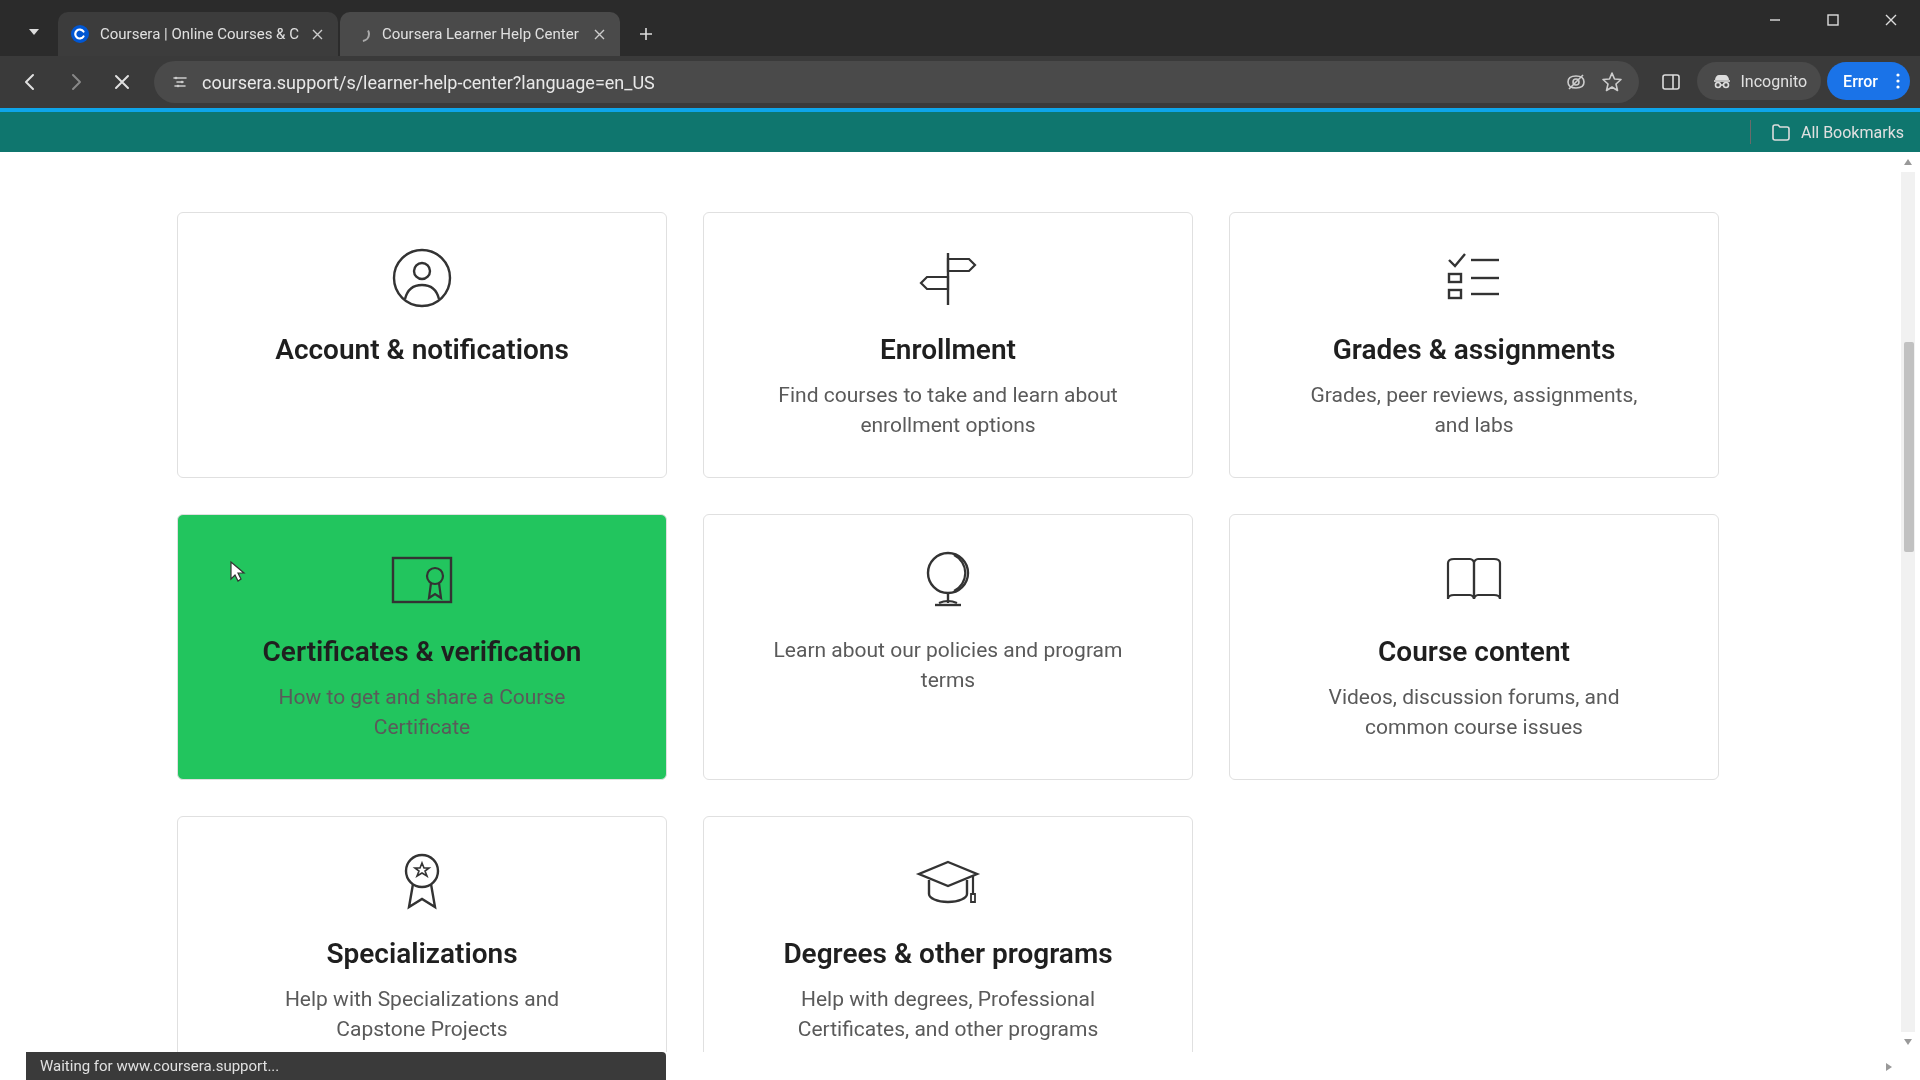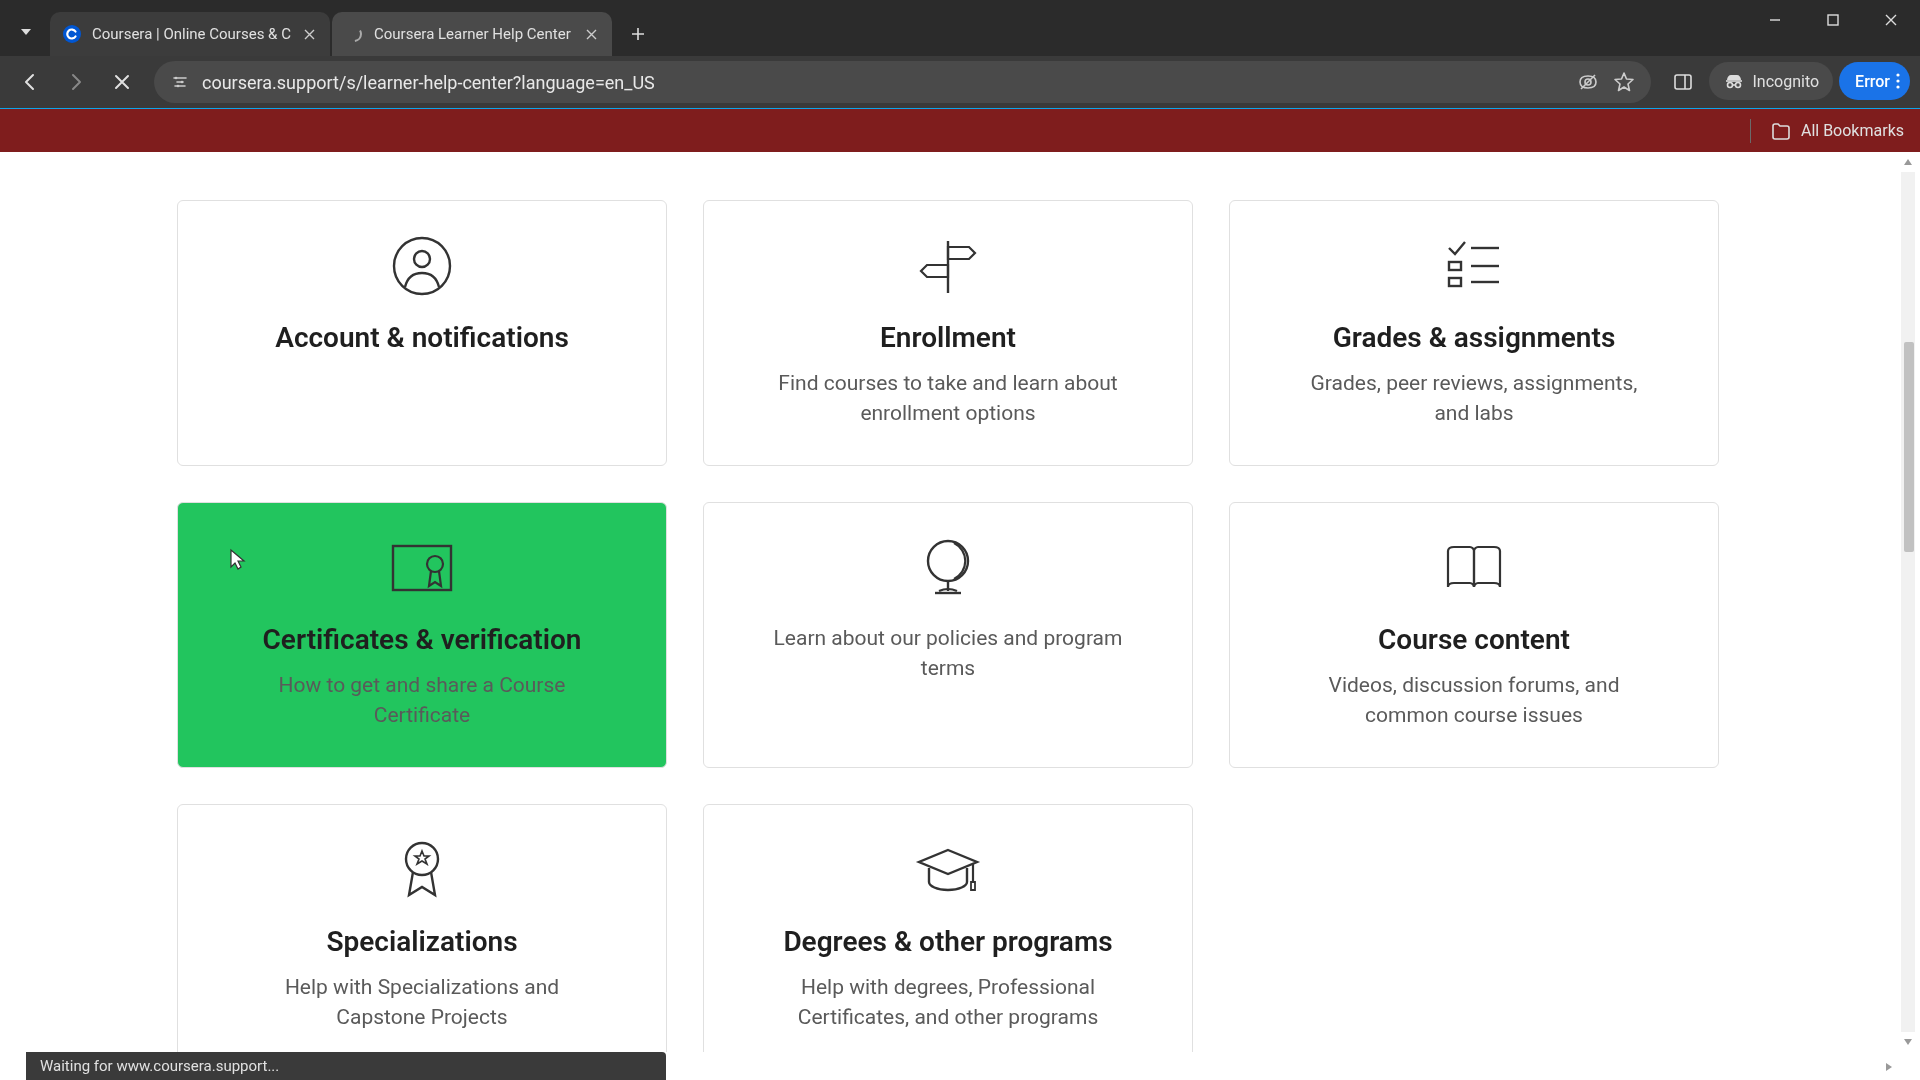--- a/index.html
+++ b/index.html
@@ -9,21 +9,21 @@
       overflow: hidden;
       width: 1920px;
       height: 1080px;
     }
     
     .browser-top {
       background: #2b2b2b;
       height: 56px;
       display: flex;
       align-items: flex-end;
-      padding-left: 8px;
+      padding-left: 16px;
       position: relative;
     }
     .tab-dropdown {
       width: 36px;
       height: 36px;
       display: flex;
       align-items: center;
       justify-content: center;
       color: #ddd;
       margin-right: 6px;
@@ -166,33 +166,33 @@
       font-size: 16px;
     }
     .error-pill {
       background: #1a73e8;
       color: #fff;
       border-radius: 20px;
       height: 38px;
       display: flex;
       align-items: center;
       padding: 0 10px 0 16px;
-      gap: 6px;
+      gap: 18px;
       font-size: 16px;
       font-weight: 500;
     }
     
     .bookmarks-bar {
-      background: #7f1d1d;
+      background: #0f766e;
       height: 44px;
       display: flex;
       align-items: center;
       justify-content: flex-end;
       padding: 0 16px;
-      border-top: 1px solid #0ea5e9;
+      border-top: 4px solid #0ea5e9;
     }
     .bookmarks-divider {
       width: 1px;
       height: 24px;
       background: #6a6a6a;
       margin-right: 20px;
     }
     .all-bookmarks {
       display: flex;
       align-items: center;
@@ -207,21 +207,21 @@
       left: 0;
       right: 0;
       bottom: 28px;
       background: #fff;
       overflow: hidden;
     }
     .content {
       position: absolute;
       top: 0; left: 0; right: 24px; bottom: 0;
       background: #fff;
-      padding-top: 48px;
+      padding-top: 60px;
     }
     .card-grid {
       max-width: 1540px;
       margin: 0 auto;
       display: grid;
       grid-template-columns: repeat(3, 490px);
       gap: 36px;
       justify-content: center;
     }
     .card {

